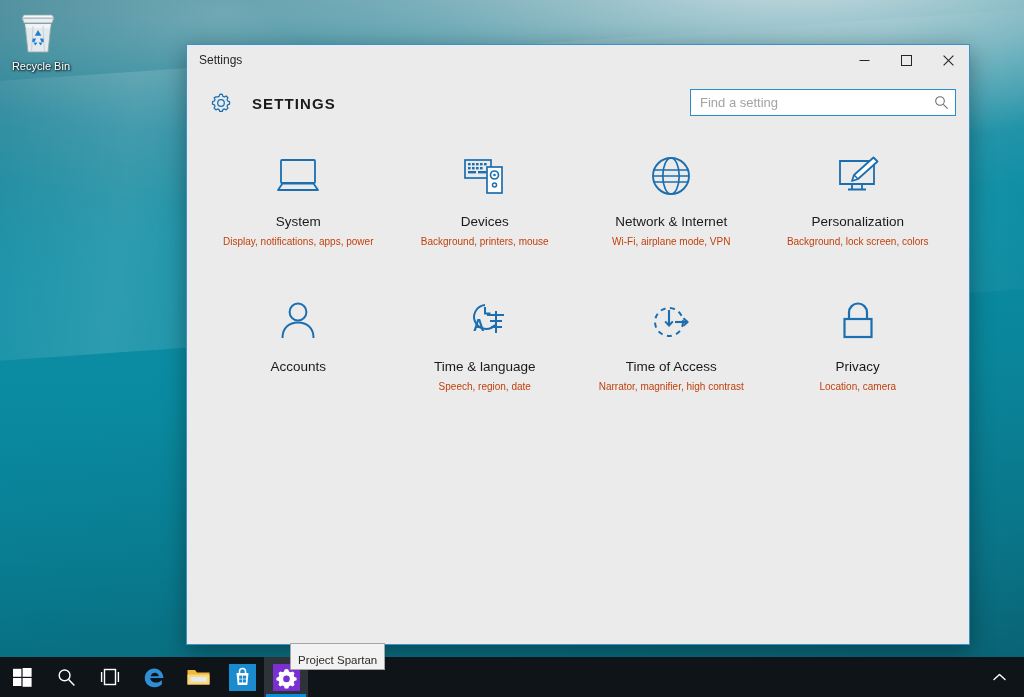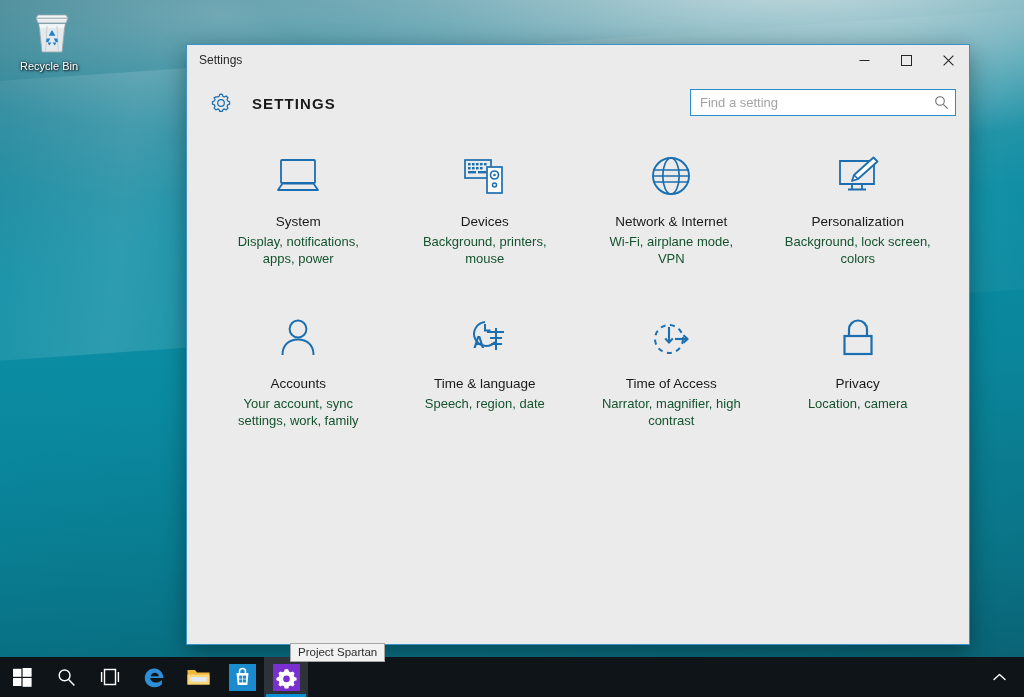--- a/index.html
+++ b/index.html
@@ -48,23 +48,23 @@
     position: absolute;
     left: 0; top: 52%;
     width: 100%; height: 48%;
     background: linear-gradient(180deg, rgba(0,40,55,0.00) 0%, rgba(0,35,48,0.10) 60%, rgba(0,30,42,0.22) 100%);
     pointer-events: none;
   }
 
   
   #recycle-bin {
     position: absolute;
-    left: 20px; top: 8px;
+    left: 6px; top: 8px;
     width: 64px;
-    text-align: left;
+    text-align: right;
     z-index: 5;
   }
   #recycle-bin .rb-glyph {
     width: 64px; height: 48px;
     display: block;
     margin: 0 auto;
   }
   #recycle-bin .rb-label {
     display: inline-block;
     margin-top: 2px;
@@ -170,33 +170,33 @@
     display: flex; align-items: center; justify-content: center;
     margin-bottom: 9px;
   }
   .tile-title {
     font-size: 13.5px;
     color: #1a1a1a;
     line-height: 16px;
     margin-bottom: 3px;
   }
   .tile-desc {
-    font-size: 13px;
-    color: #14532d;
+    font-size: 10px;
+    color: #c2410c;
     line-height: 17px;
     max-width: 152px;
   }
 
   
   #spartan-tooltip {
     position: absolute;
     left: 290px; top: 643px;
     background: #f2f2f2;
     border: 1px solid #a6a6a6;
-    padding: 2px 7px 3px 7px;
+    padding: 10px 7px 3px 7px;
     font-size: 11.5px;
     color: #2b2b2b;
     white-space: nowrap;
     z-index: 30;
   }
 
   
   #taskbar {
     position: absolute;
     left: 0; bottom: 0;
@@ -366,21 +366,20 @@
       </div>
 
       <div class="tile">
         <div class="tile-icon">
           <svg width="46" height="46" viewBox="0 0 46 46">
             <circle cx="23" cy="13" r="8.4" fill="none" stroke="#1b6fb0" stroke-width="2"></circle>
             <path d="M7.5 39 C7.5 28.5 14.5 23.5 23 23.5 C31.5 23.5 38.5 28.5 38.5 39" fill="none" stroke="#1b6fb0" stroke-width="2"></path>
           </svg>
         </div>
         <div class="tile-title">Accounts</div>
-        <div class="tile-desc">Your account, sync settings, work, family</div>
       </div>
 
       <div class="tile">
         <div class="tile-icon">
           <svg width="52" height="46" viewBox="0 0 52 46">
             <path d="M26 6 A12 12 0 1 0 36 26" fill="none" stroke="#1b6fb0" stroke-width="2"></path>
             <path d="M26 9 L26 14.5 L30.5 14.5" fill="none" stroke="#1b6fb0" stroke-width="2" stroke-linecap="square"></path>
             <text x="14" y="32" font-family="'Liberation Sans', sans-serif" font-size="16" font-weight="bold" fill="#1b6fb0">A</text>
             <g stroke="#1b6fb0" stroke-width="2" fill="none">
               <path d="M28 16 L45 16"></path>

